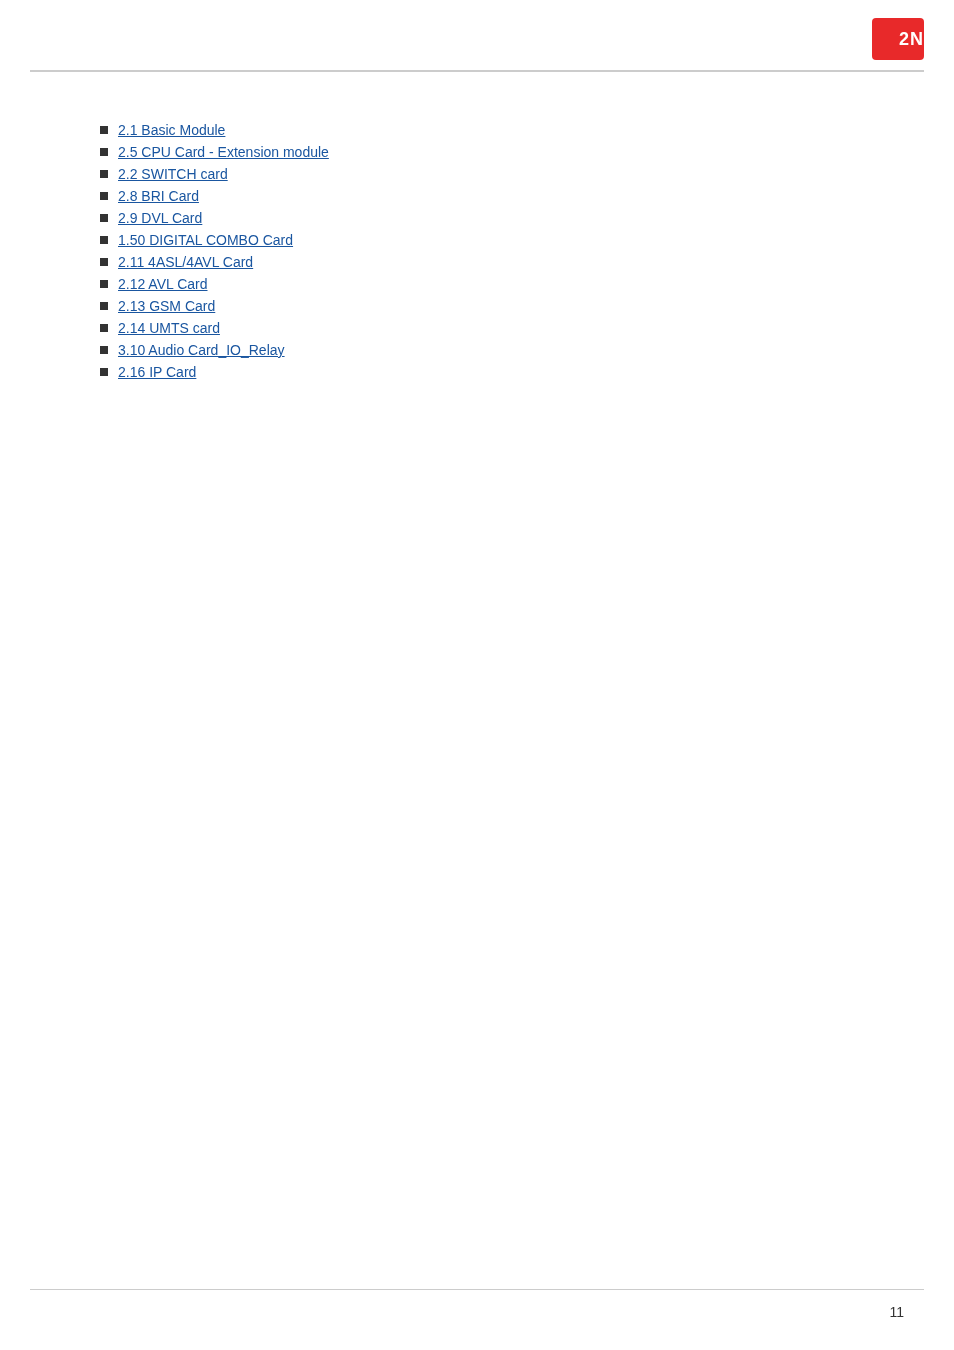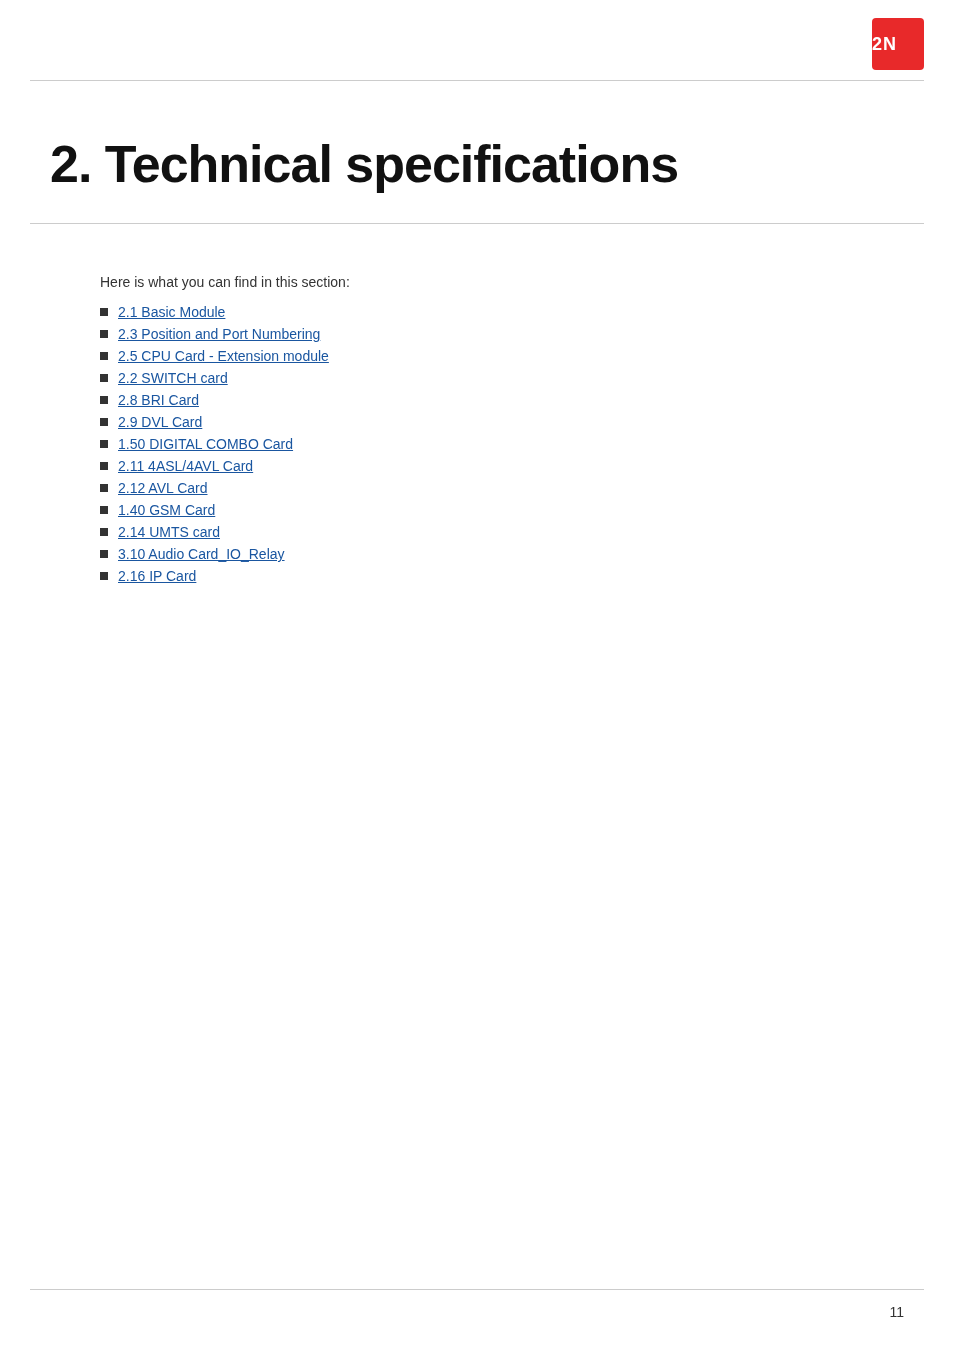--- a/index.html
+++ b/index.html
@@ -31,24 +31,24 @@
       padding: 18px 30px 0 30px;
       display: flex;
       justify-content: flex-end;
       align-items: center;
       margin-bottom: 10px;
     }
 
     .logo-box {
       background: #e8292a;
       width: 52px;
-      height: 52px;
+      height: 42px;
       display: flex;
       align-items: center;
-      justify-content: flex-start;
+      justify-content: flex-end;
       border-radius: 4px;
     }
 
     .logo-text {
       color: #ffffff;
       font-weight: bold;
       font-size: 18px;
       letter-spacing: 1px;
     }
 
@@ -148,43 +148,32 @@
 <div class="page-container">
 
   <div class="top-bar">
     <div class="logo-box">
       <span class="logo-text">2N</span>
     </div>
   </div>
 
   <hr class="top-rule">
 
-  <div class="chapter-heading">
-    <h1 class="chapter-title">
-      <span>2.</span>
-      <span>Technical specifications</span>
-    </h1>
-  </div>
 
   <hr class="mid-rule">
 
   <div class="content-area">
-    <p class="intro-text">Here is what you can find in this section:</p>
 
     <ul class="toc-list">
     <li>
           <span class="bullet-square"></span>
           <a class="toc-link" href="#">2.1 Basic Module</a>
         </li>
         <li>
           <span class="bullet-square"></span>
-          <a class="toc-link" href="#">2.3 Position and Port Numbering</a>
-        </li>
-        <li>
-          <span class="bullet-square"></span>
           <a class="toc-link" href="#">2.5 CPU Card - Extension module</a>
         </li>
         <li>
           <span class="bullet-square"></span>
           <a class="toc-link" href="#">2.2 SWITCH card</a>
         </li>
         <li>
           <span class="bullet-square"></span>
           <a class="toc-link" href="#">2.8 BRI Card</a>
         </li>
@@ -199,21 +188,21 @@
         <li>
           <span class="bullet-square"></span>
           <a class="toc-link" href="#">2.11 4ASL/4AVL Card</a>
         </li>
         <li>
           <span class="bullet-square"></span>
           <a class="toc-link" href="#">2.12 AVL Card</a>
         </li>
         <li>
           <span class="bullet-square"></span>
-          <a class="toc-link" href="#">1.40 GSM Card</a>
+          <a class="toc-link" href="#">2.13 GSM Card</a>
         </li>
         <li>
           <span class="bullet-square"></span>
           <a class="toc-link" href="#">2.14 UMTS card</a>
         </li>
         <li>
           <span class="bullet-square"></span>
           <a class="toc-link" href="#">3.10 Audio Card_IO_Relay</a>
         </li>
         <li>

